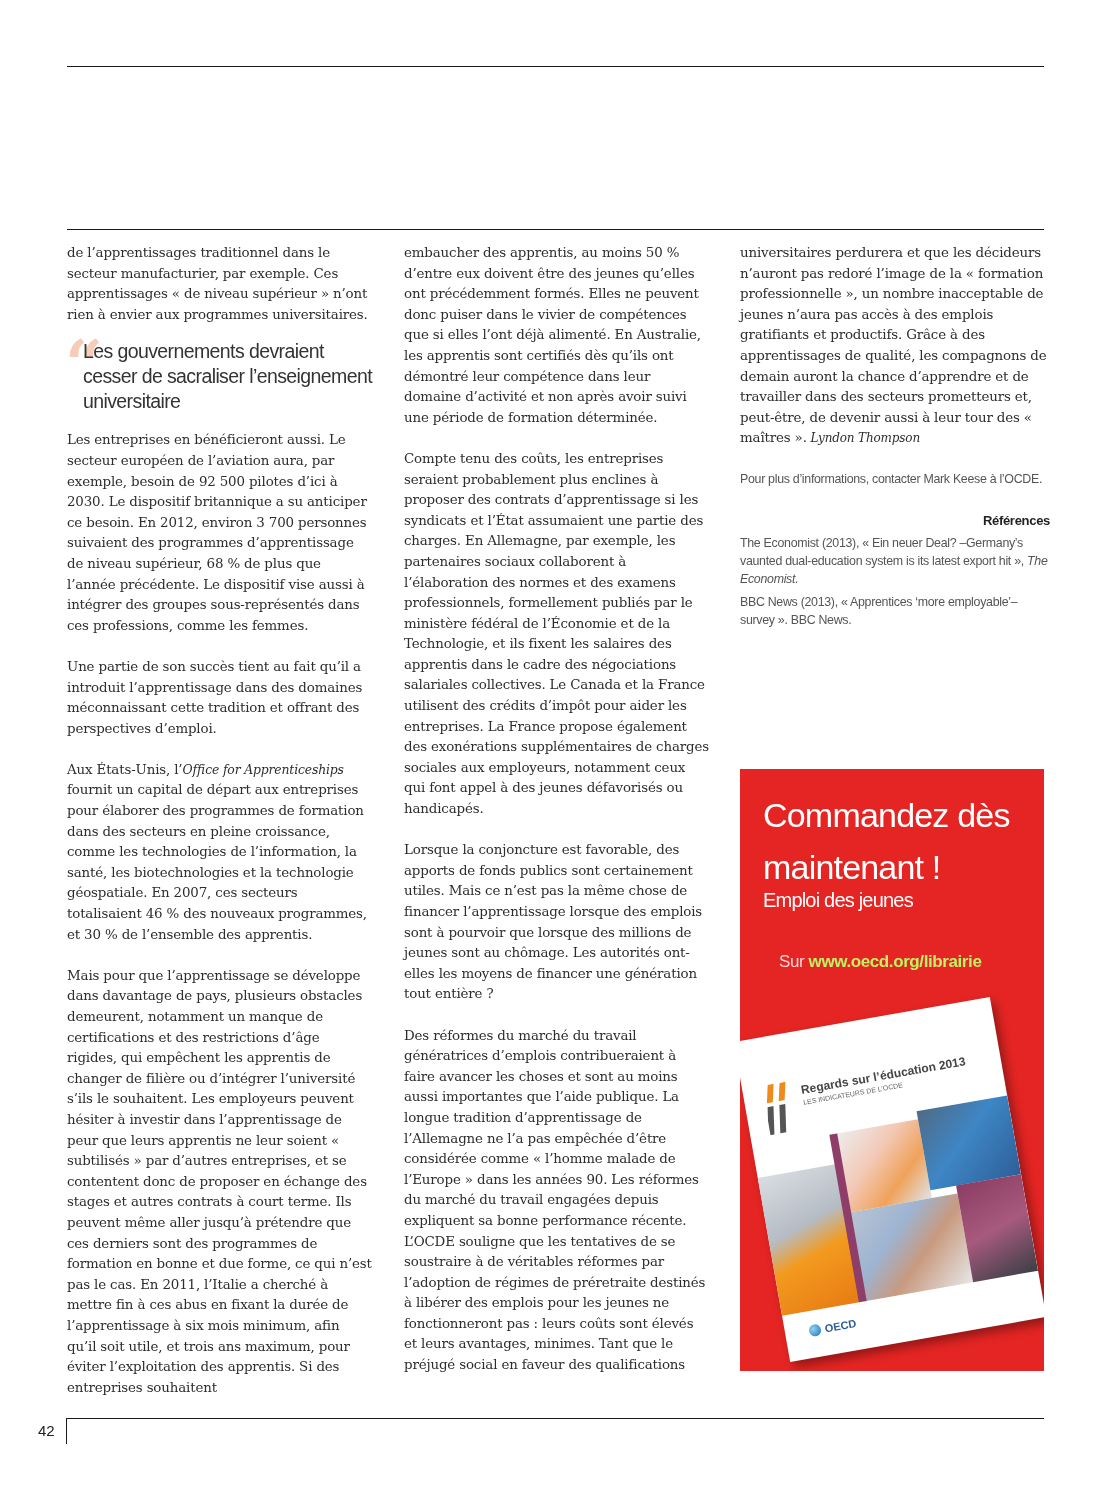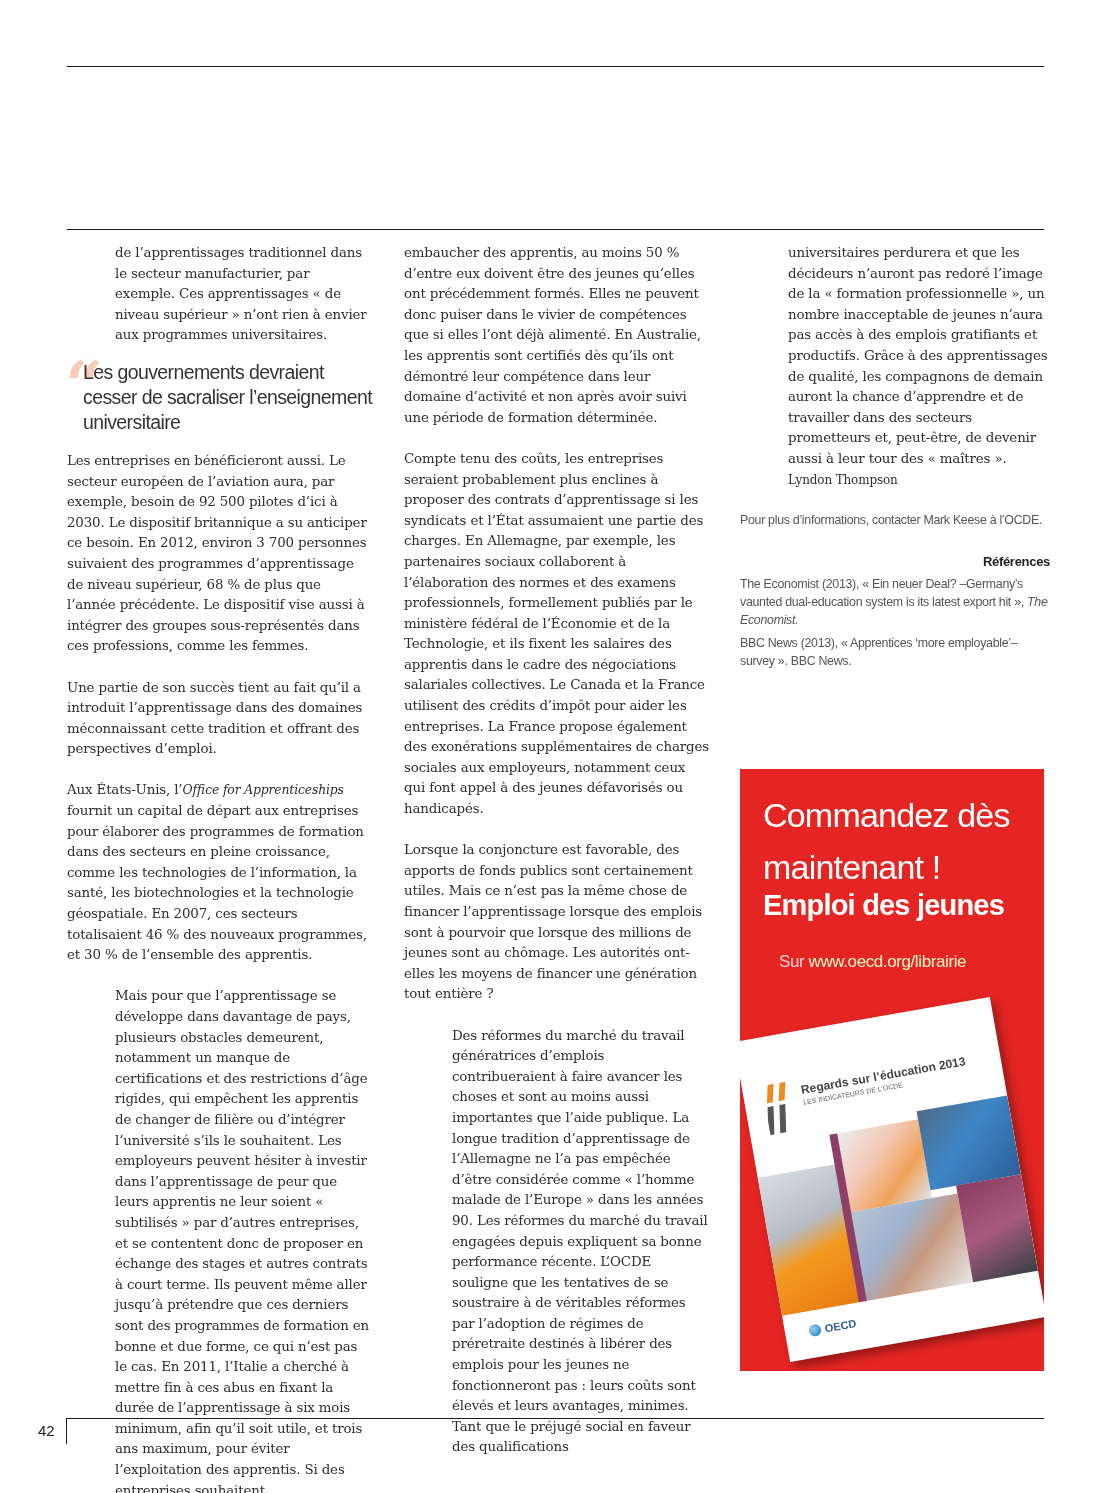--- a/index.html
+++ b/index.html
@@ -48,21 +48,21 @@
       line-height: 20.6px;
       color: #2d2d2d;
       letter-spacing: -0.15px;
     }
     .col.c1 { left: 67px; width: 305px; }
     .col.c2 { left: 404px; width: 305px; }
     .col.c3 { left: 740px; width: 310px; }
     .col p {
       margin: 0 0 20.6px 0;
     }
-    .col p.tight { margin-bottom: 0; margin-left: 48px; }
+    .col p.tight { margin-bottom: 0; }
     .pull-quote {
       position: relative;
       margin: 14px 0 16px 0;
       padding-left: 16px;
       font-family: "Liberation Sans", sans-serif;
       font-size: 19.5px;
       line-height: 25px;
       color: #333;
       letter-spacing: -0.6px;
     }
@@ -71,21 +71,21 @@
       left: -2px;
       top: -8px;
       font-family: "DejaVu Serif", serif;
       font-size: 66px;
       line-height: 66px;
       color: #f6cdb8;
       font-weight: bold;
     }
     .pull-quote .qtext { position: relative; }
     .italic { font-style: italic; font-size: 12.4px; }
-    .author { font-size: 12px; }
+    .author { font-style: italic; font-size: 12px; }
     .contact {
       font-family: "Liberation Sans", sans-serif;
       font-size: 12.4px;
       color: #555;
       margin-top: 20px;
       letter-spacing: -0.3px;
     }
     .refs {
       margin-top: 22px;
       font-family: "Liberation Sans", sans-serif;
@@ -121,33 +121,33 @@
       top: 20px;
       font-size: 34px;
       line-height: 52px;
       letter-spacing: -0.8px;
       font-weight: normal;
     }
     .promo .subhead {
       position: absolute;
       left: 23px;
       top: 120px;
-      font-size: 29px;
-      font-weight: bold;
+      font-size: 20px;
+      font-weight: normal;
       letter-spacing: -0.8px;
     }
     .promo .link-line {
       position: absolute;
       left: 23px;
       top: 183px;
       font-size: 17px;
       letter-spacing: -0.4px;
     }
     .promo .link-line .prefix { color: #fbd6d4; margin-left: 16px; }
-    .promo .link-line .url { color: #fef9c3; font-weight: normal; text-align: center; }
+    .promo .link-line .url { color: #bef264; font-weight: bold; text-align: center; }
 
     .book {
       position: absolute;
       left: 20px;
       top: 248px;
       width: 260px;
       height: 325px;
       background: #ffffff;
       transform: rotate(-10deg);
       transform-origin: 50% 50%;

